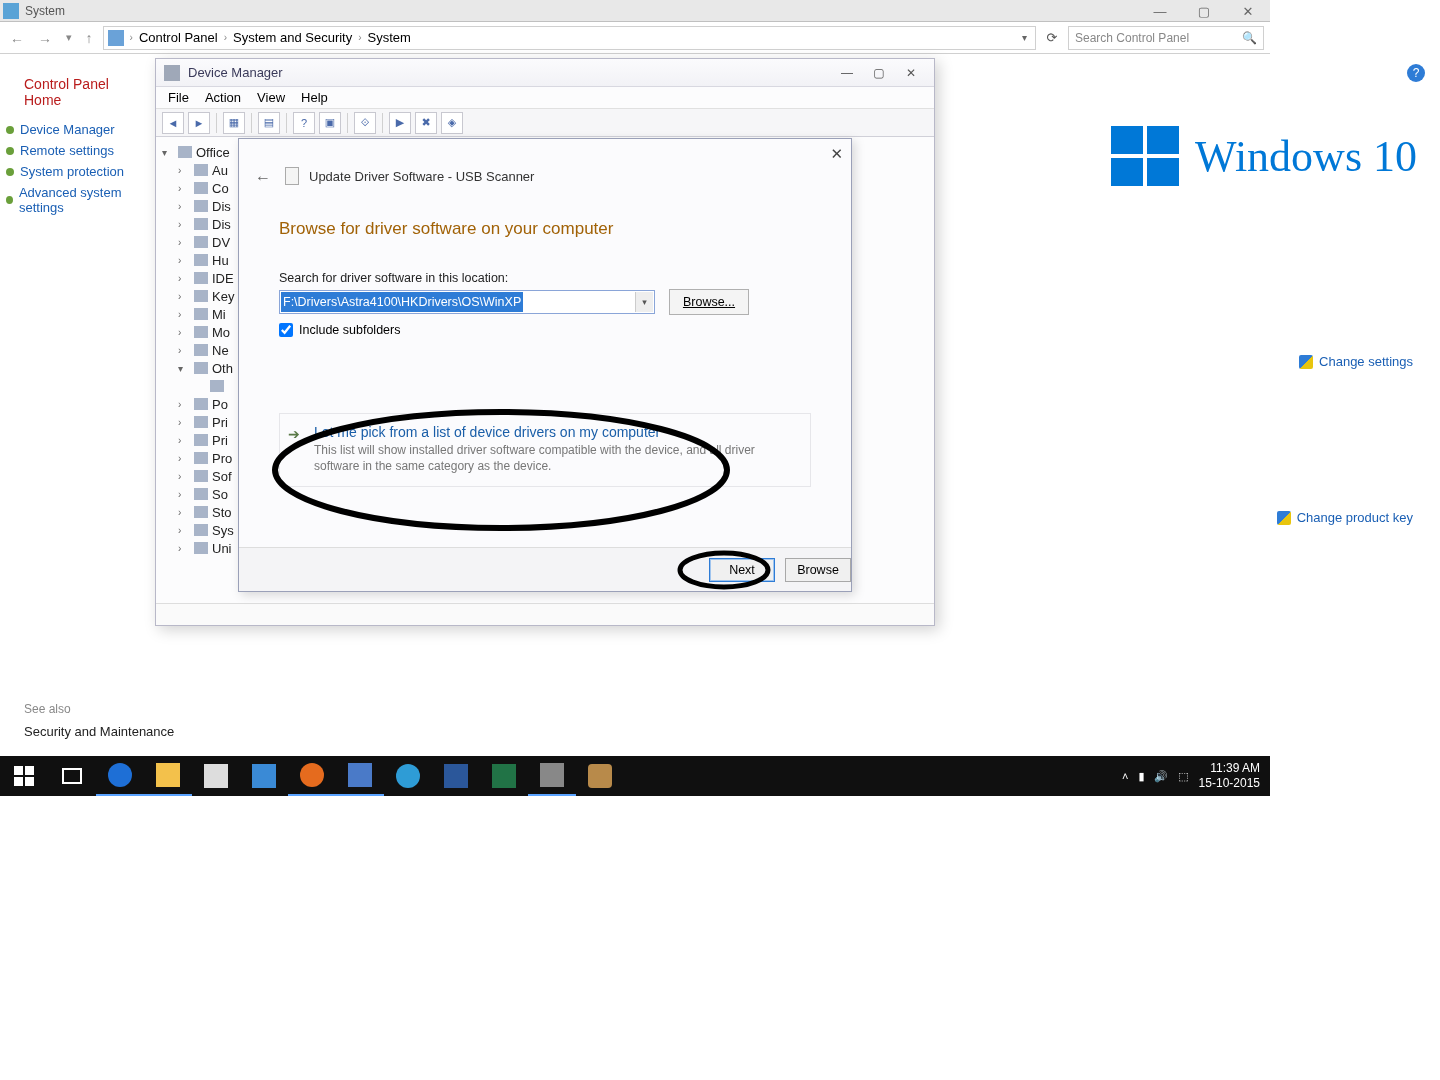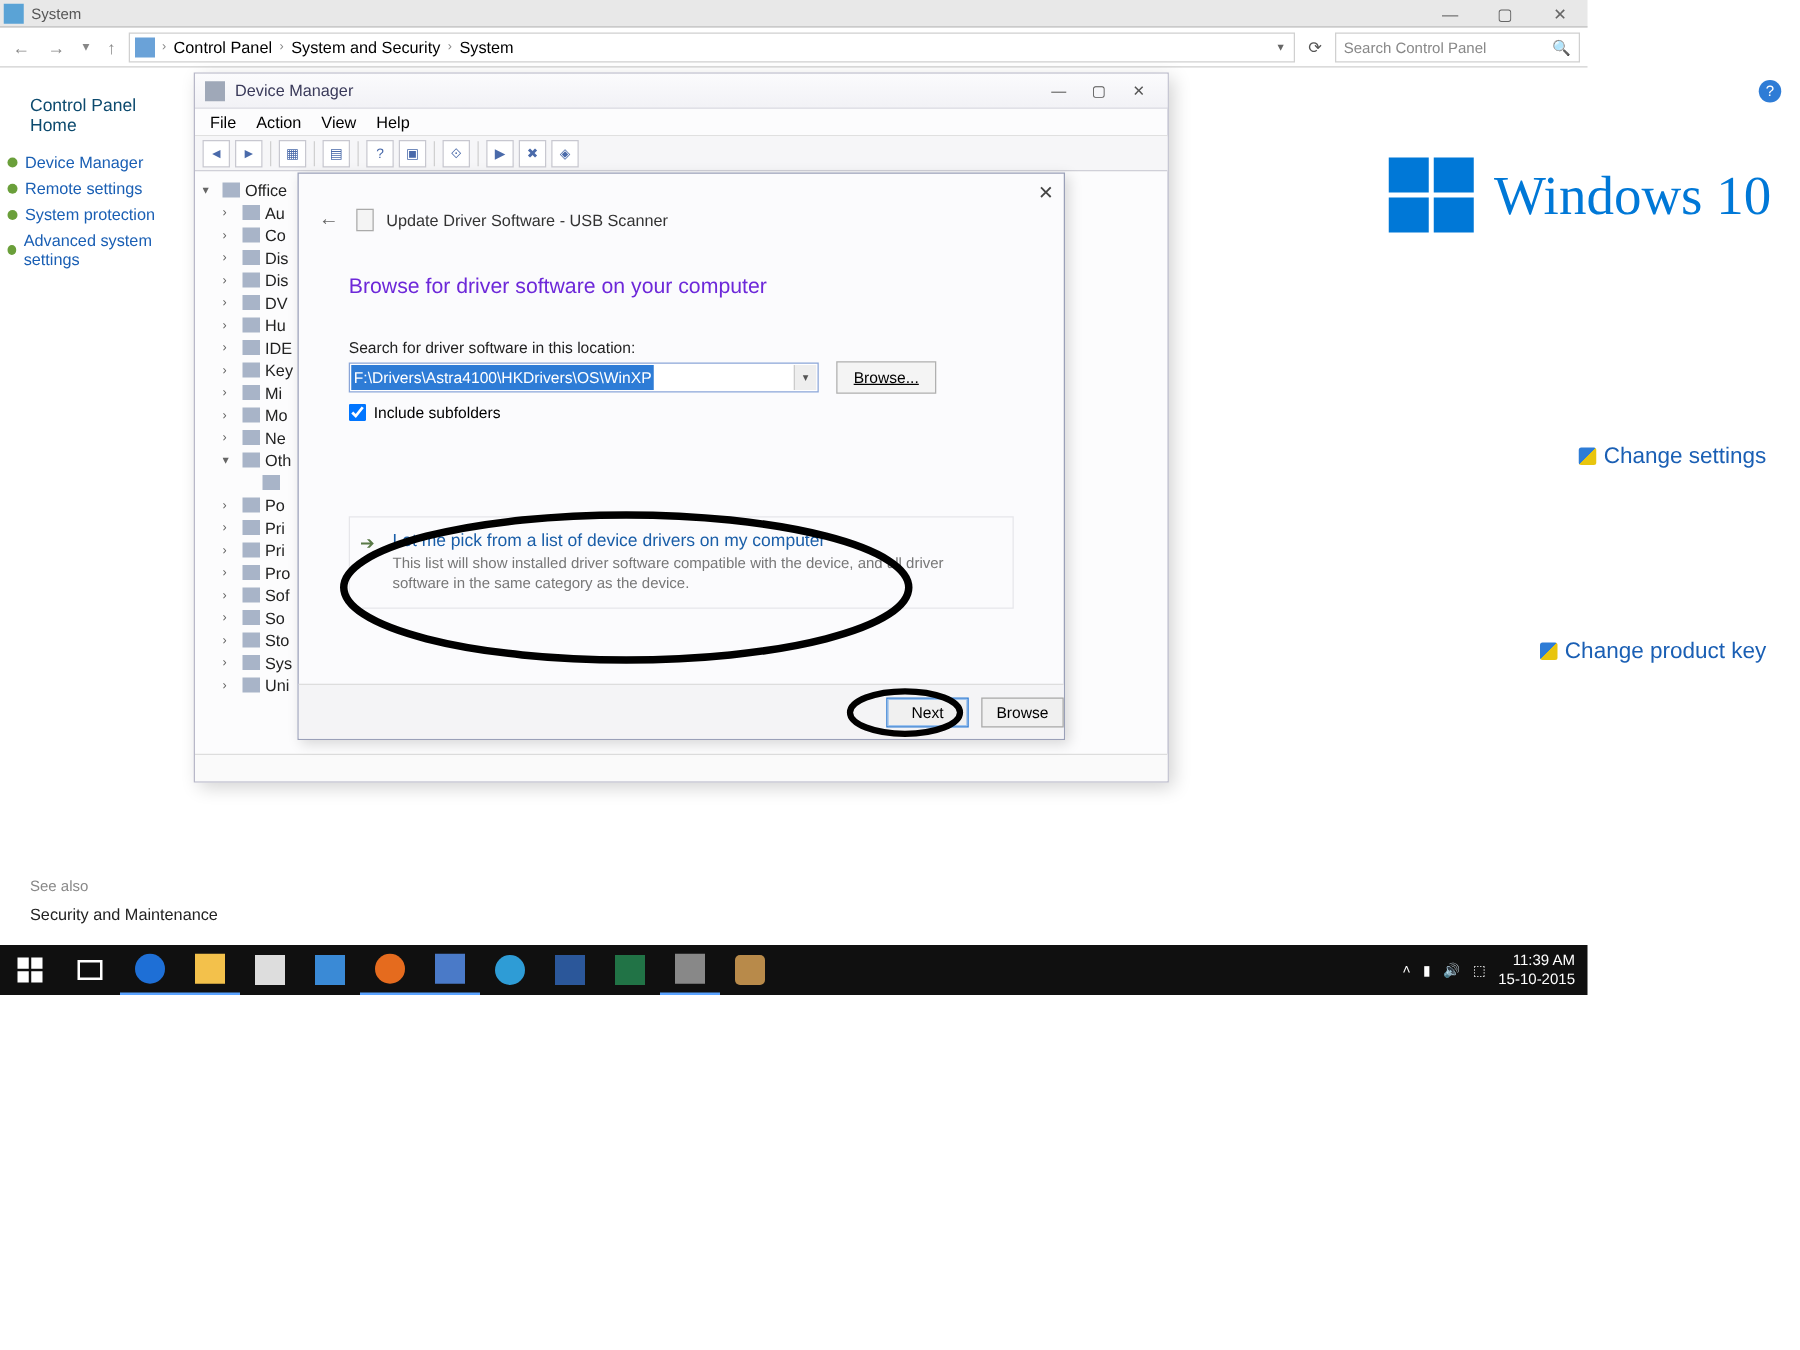--- a/index.html
+++ b/index.html
@@ -18,33 +18,33 @@
 .bcrumb { display:flex; align-items:center; gap:6px; flex:1; border:1px solid #d0d0d0; height:24px; padding:0 4px; }
 .bcrumb .pc { width:16px; height:16px; background:#6aa2d8; }
 .bcrumb .sep { color:#888; font-size:10px; }
 .bcrumb-drop { color:#666; font-size:10px; margin-left:auto; padding:0 4px; }
 .refresh { width:20px; text-align:center; color:#555; }
 .search-box { width:196px; height:24px; border:1px solid #d0d0d0; display:flex; align-items:center; padding:0 6px; color:#888; font-size:12px; }
 .search-box .mag { margin-left:auto; }
 
 
 .cp-side { position:absolute; left:0; top:62px; width:156px; padding:14px 6px; font-size:13px; }
-.cp-home { font-size:14px; color:#0c4a6e; margin-bottom:14px; padding-left:18px; }
+.cp-home { font-size:14px; color:#b91c1c; margin-bottom:14px; padding-left:18px; }
 .cp-link { color:#1a5fb4; margin:6px 0 6px 0; display:flex; align-items:center; gap:6px; cursor:pointer; }
 .cp-link .dot { width:8px; height:8px; background:#6a9f3a; border-radius:50%; }
 .help-badge { position:absolute; right:6px; top:64px; width:18px; height:18px; border-radius:50%; background:#2e7cd6; color:#fff; font-size:12px; display:flex; align-items:center; justify-content:center; }
 .see-also { position:absolute; left:24px; top:702px; font-size:12px; color:#888; }
 .sec-maint { position:absolute; left:24px; top:724px; font-size:13px; color:#222; }
 
 
 .win10-logo { position:absolute; right:14px; top:126px; display:flex; align-items:center; gap:16px; }
 .win10-tiles { display:grid; grid-template-columns:32px 32px; grid-template-rows:28px 28px; gap:4px; }
 .win10-tiles div { background:#0078d7; }
 .win10-text { font-family:"Segoe UI Light","Segoe UI"; font-size:44px; color:#0078d7; font-weight:300; }
-.right-link { position:absolute; right:18px; color:#1a5fb4; font-size:18px; display:flex; align-items:center; gap:6px; }
+.right-link { position:absolute; right:18px; color:#1a5fb4; font-size:13px; display:flex; align-items:center; gap:6px; }
 .shield { width:14px; height:14px; background:linear-gradient(135deg,#2e7cd6 50%,#e8c50e 50%); border-radius:2px; }
 
 
 .dm-window { position:absolute; left:155px; top:58px; width:780px; height:568px; background:#fcfcfd; border:1px solid #b8b8c8; box-shadow:4px 4px 14px rgba(0,0,0,.18); }
 .dm-title { height:28px; display:flex; align-items:center; padding:0 8px; font-size:13px; color:#3a3a5a; background:linear-gradient(#fbfbfd,#f2f2f6); border-bottom:1px solid #d8d8e0; }
 .dm-title .ico { width:16px; height:16px; background:#9fa8b8; margin-right:8px; }
 .dm-title .ctrls { margin-left:auto; display:flex; gap:2px; }
 .dm-title .ctrls span { width:30px; height:22px; display:flex; align-items:center; justify-content:center; color:#555; font-size:12px; }
 .dm-menu { height:22px; display:flex; align-items:center; gap:16px; padding:0 12px; font-size:13px; border-bottom:1px solid #e0e0e0; }
 .dm-toolbar { height:28px; display:flex; align-items:center; gap:4px; padding:0 6px; border-bottom:1px solid #d0d0d8; background:#f6f6f8; }
@@ -58,21 +58,21 @@
 .tree-row .ic { width:14px; height:12px; background:#a8b4c8; }
 .tree-indent { padding-left:16px; }
 .dm-foot { position:absolute; left:0; bottom:0; width:100%; height:22px; border-top:1px solid #ddd; background:#fafafa; }
 
 
 .wizard { position:absolute; left:238px; top:138px; width:614px; height:454px; background:#fbfbfd; border:1px solid #9aa0b8; box-shadow:3px 3px 10px rgba(0,0,0,.15); }
 .wz-close { position:absolute; right:8px; top:6px; font-size:15px; color:#444; cursor:pointer; }
 .wz-head { display:flex; align-items:center; gap:10px; padding:28px 0 0 12px; font-size:13px; color:#333; }
 .wz-back { font-size:16px; color:#666; padding:0 4px; cursor:pointer; }
 .wz-docico { width:14px; height:18px; border:1px solid #aaa; background:#f4f4f4; }
-.wz-heading { font-size:17px; color:#6d28d9; margin:34px 0 0 40px; }
+.wz-heading { font-size:17px; color:#a16207; margin:34px 0 0 40px; }
 .wz-lbl { font-size:12.5px; color:#222; margin:32px 0 4px 40px; }
 .wz-row { display:flex; align-items:center; gap:14px; margin-left:40px; }
 .wz-input-wrap { position:relative; width:376px; }
 .wz-input { width:100%; height:24px; border:1px solid #8aa5d8; padding:0 22px 0 4px; font-size:12.5px; background:#fff; }
 .wz-input::selection { background:#2e7cd6; color:#fff; }
 .sel-overlay { position:absolute; left:2px; top:2px; height:20px; background:#2e7cd6; color:#fff; font-size:12.5px; padding:0 2px; display:flex; align-items:center; pointer-events:none; }
 .wz-dd { position:absolute; right:2px; top:2px; width:18px; height:20px; background:#eee; border-left:1px solid #ccc; display:flex; align-items:center; justify-content:center; font-size:9px; color:#555; }
 .wz-browse { width:80px; height:26px; border:1px solid #b0b0b0; background:#f4f4f4; font-size:12.5px; cursor:pointer;text-decoration:underline; }
 .wz-chk { display:flex; align-items:flex-end; gap:6px; margin:8px 0 0 40px; font-size:12.5px; }
 .wz-chk input { width:14px; height:14px; }

